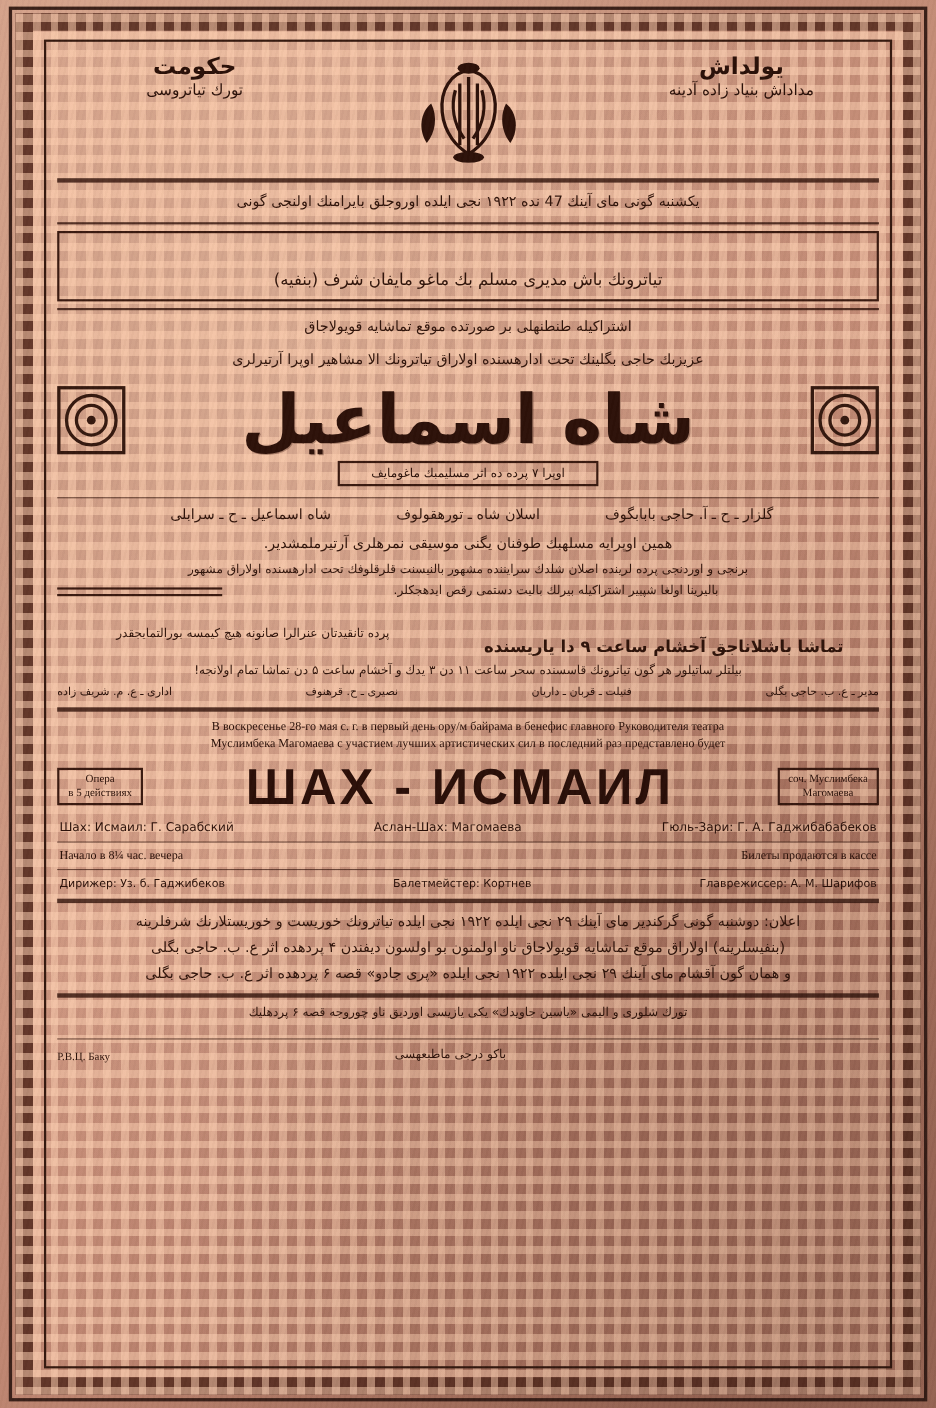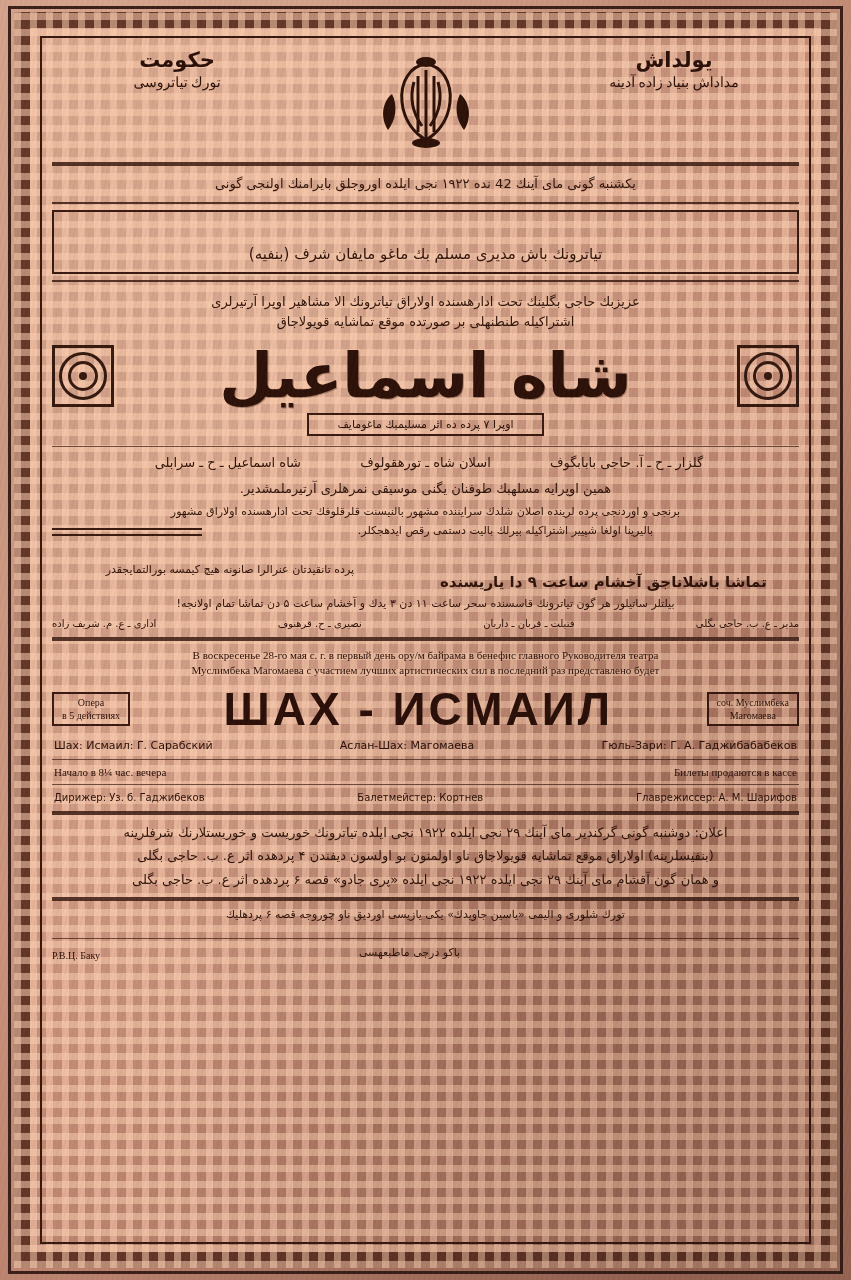--- a/index.html
+++ b/index.html
@@ -82,21 +82,21 @@
   .row.three>div{flex:1;}
   .row.three>div:first-child{text-align:left;}
   .row.three>div:last-child{text-align:right;}
   
   .masthead{display:flex;align-items:flex-start;justify-content:space-between;height:108px;}
   .mast-left,.mast-right{width:250px;}
   .mast-right{direction:rtl;text-align:center;}
   .lyre{width:120px;height:104px;position:relative;margin:0 auto;}
   .lyre svg{display:block;margin:0 auto;}
   .mast-title{font-size:21px;font-weight:bold;direction:rtl;text-align:center;letter-spacing:1px;}
-  .mast-sub{font-size:14px;direction:rtl;text-align:center;margin-top:2px;font-family:Liberation Serif, serif;}
+  .mast-sub{font-size:14px;direction:rtl;text-align:center;margin-top:2px;}
   .boxline{
     border:2px solid #3a1a10;padding:7px 10px;margin:6px 0;
   }
   .medallion{
     width:56px;height:56px;border:3px solid #35190f;
     display:flex;align-items:center;justify-content:center;
     background:transparent;
   }
   .medallion .rings{
     width:42px;height:42px;border-radius:50%;
@@ -175,32 +175,32 @@
       </div>
 
       <div class="mast-right">
         <div class="mast-title">یولداش</div>
         <div class="mast-sub">مداداش بنیاد زاده آدینه</div>
       </div>
     </div>
 
     <div class="rule thick"></div>
 
-    <div class="ar ar-md" style="margin:8px 0;">یکشنبه گونی مای آینك 42 نده ۱۹۲۲ نجی ایلده اوروجلق بایرامنك اولنجی گونی</div>
+    <div class="ar ar-md" style="margin:8px 0;">یکشنبه گونی مای آینك 47 نده ۱۹۲۲ نجی ایلده اوروجلق بایرامنك اولنجی گونی</div>
 
     <div class="rule"></div>
 
     <div class="boxline">
       <div class="ar ar-lg">تیاترونك باش مدیری  مسلم بك ماغو مایفان  شرف (بنفیه)</div>
     </div>
 
     <div class="rule"></div>
 
+    <div class="ar ar-md" style="margin-bottom:6px;">اشتراکیله طنطنهلی بر صورتده موقع تماشایه قویولاجاق</div>
     <div class="ar ar-md" style="margin-top:10px;">عزیزبك حاجی بگلینك تحت ادارهسنده اولاراق تیاترونك الا مشاهیر اوپرا آرتیرلری</div>
-    <div class="ar ar-md" style="margin-bottom:6px;">اشتراکیله طنطنهلی بر صورتده موقع تماشایه قویولاجاق</div>
 
     <div class="title-row">
       <div class="medallion">
           <div class="rings">
             <i></i>
           </div>
         </div>
       <div class="title-ar" style="flex:1;">شاه اسماعیل</div>
       <div class="medallion">
           <div class="rings">

